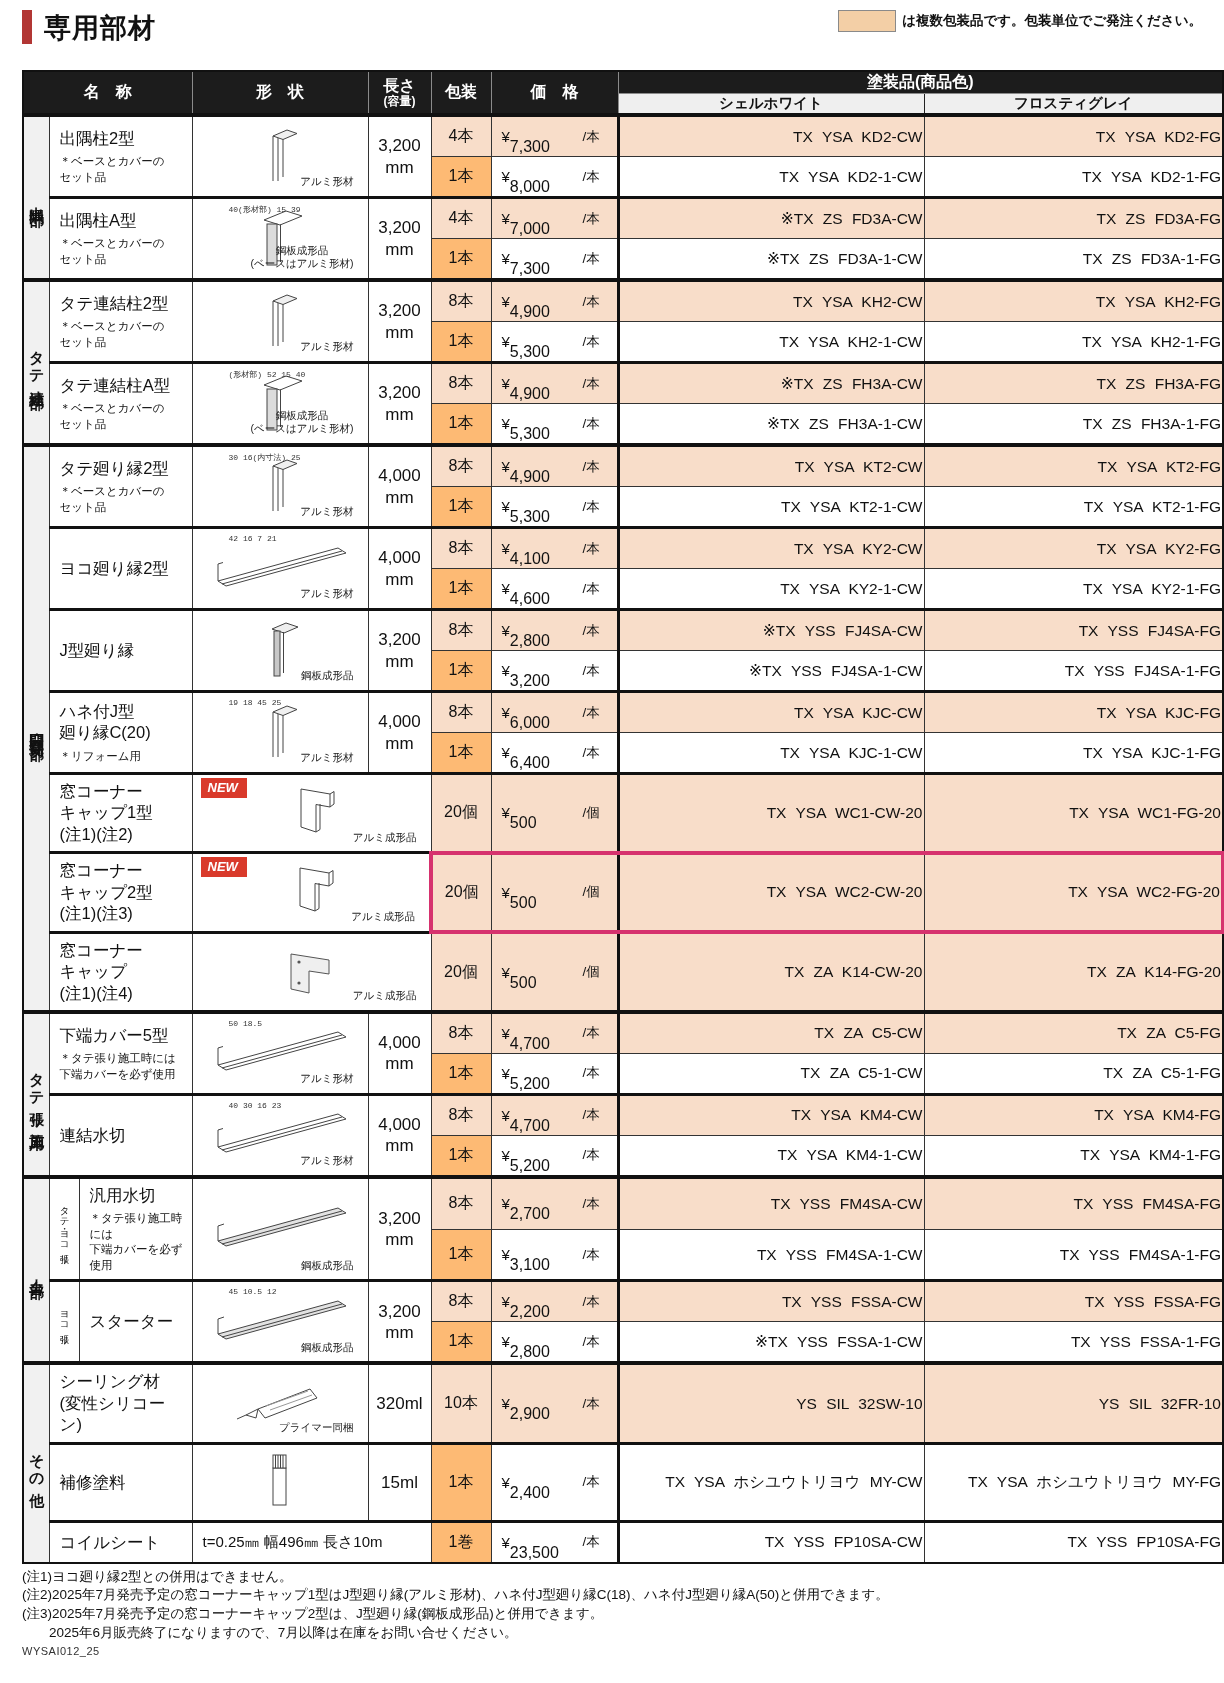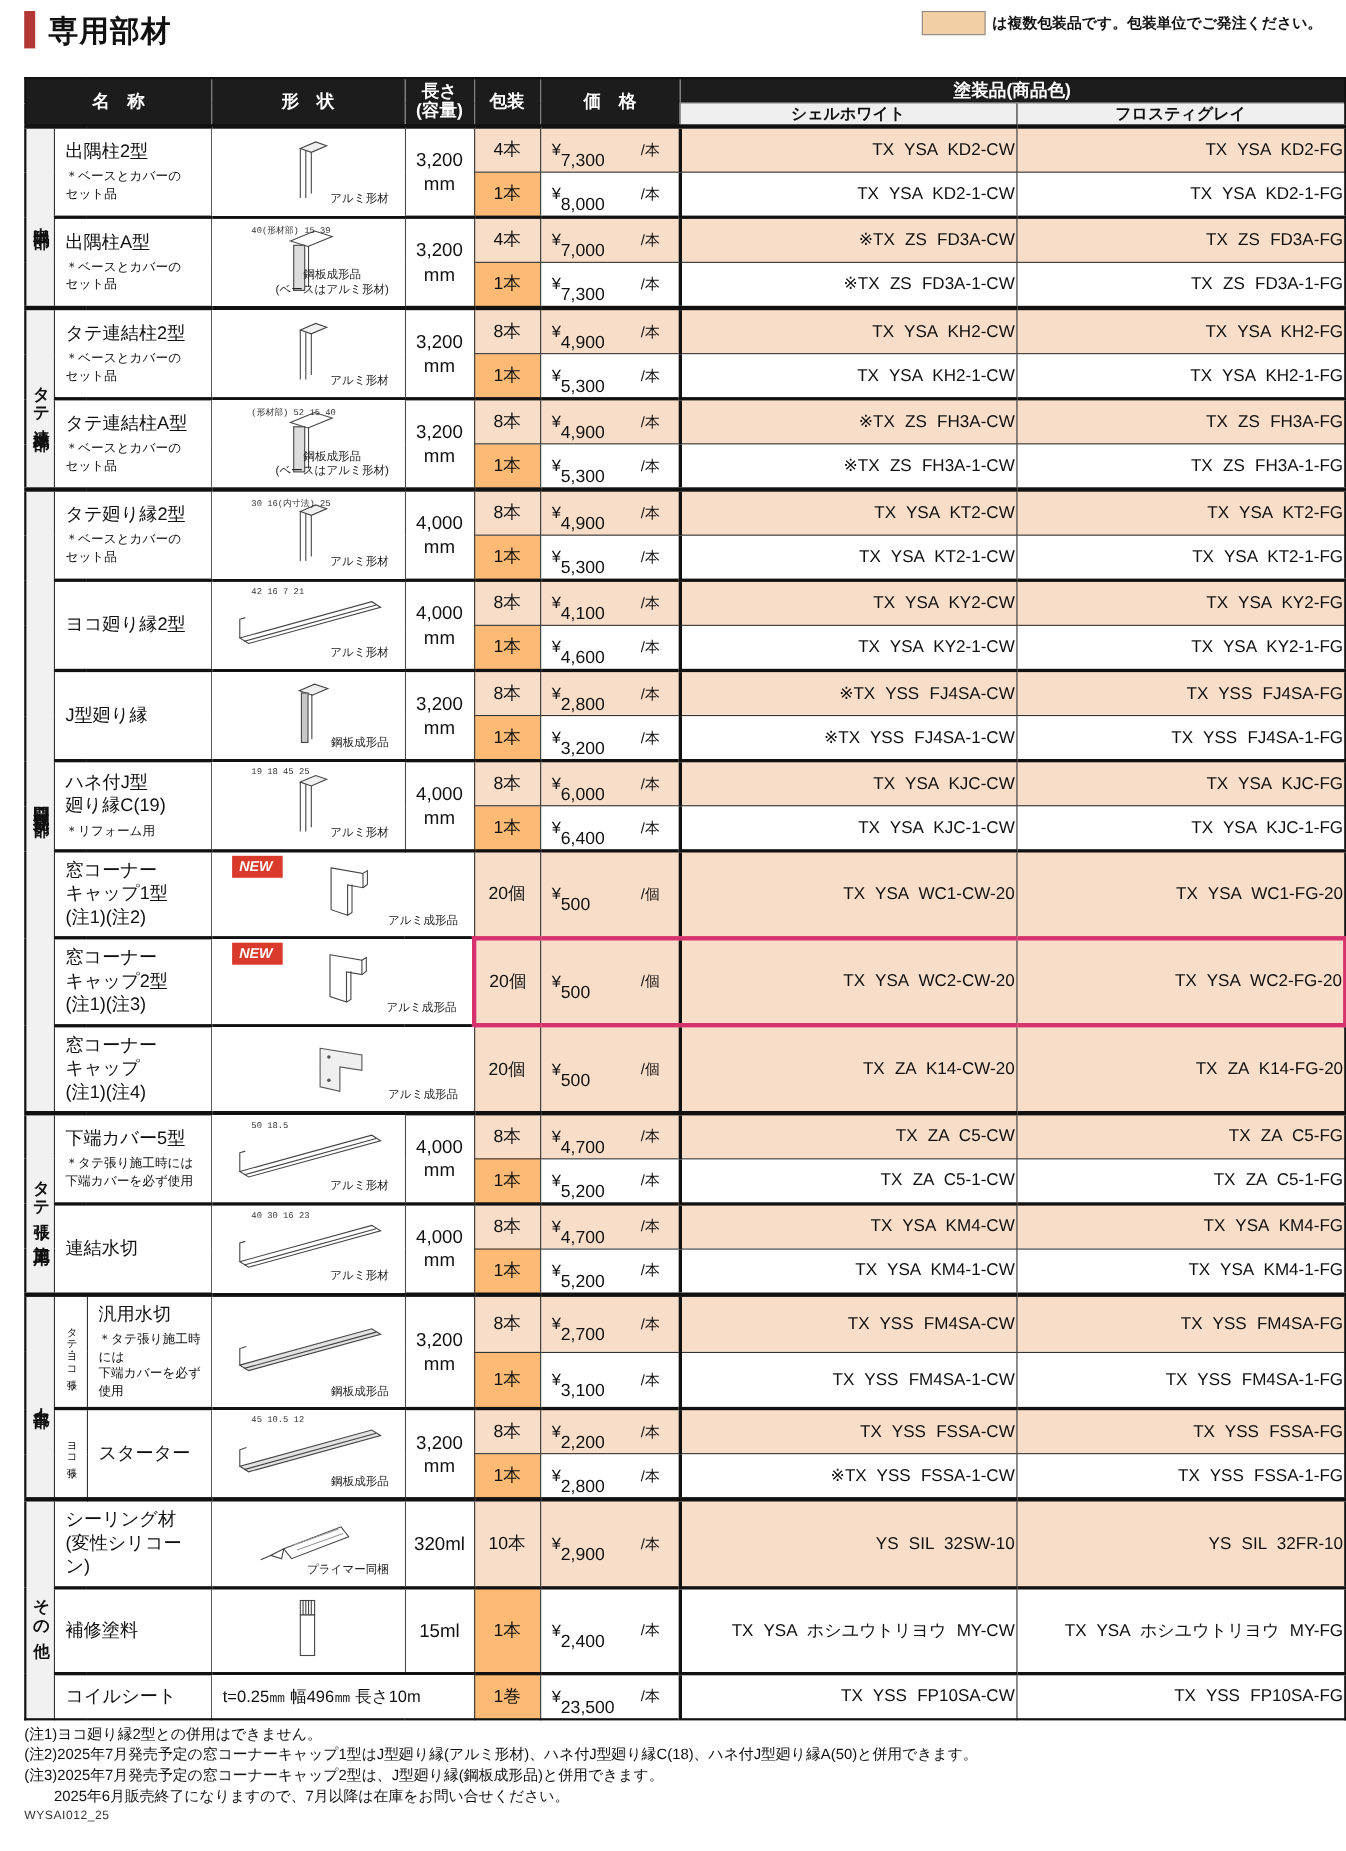--- a/index.html
+++ b/index.html
@@ -21,42 +21,42 @@
   .ltext{font-size:13.5px;font-weight:600;}
 
   
   table.pt{table-layout:fixed;width:1200px;border-collapse:collapse;border:2px solid #111;}
   col.c-cat{width:26px}col.c-sub{width:30px}col.c-name{width:113px}col.c-shape{width:176px}
   col.c-len{width:63px}col.c-pack{width:60px}col.c-price{width:127px}col.c-cw{width:306px}col.c-fg{width:299px}
 
   thead th{background:var(--header-black);color:#fff;font-weight:700;border:1px solid #8b8b8b;padding:0;}
   thead tr.h1 th{height:22px;font-size:16px;}
   th.th-len{font-size:14px;line-height:1.05;}
-  th.th-len .small{display:block;font-size:16px;font-weight:600;}
+  th.th-len .small{display:block;font-size:12px;font-weight:600;}
   thead tr.h2 th{background:var(--subheader-gray);color:#111;font-size:14.5px;height:20px;border:1px solid #222;border-bottom:3px solid #111;}
 
   tbody tr{height:38px;}
   tbody tr.tall{height:78px;}
   tbody tr.short{height:40px;}
   tbody td{border:1px solid #333;vertical-align:middle;}
   tbody tr.gs td{border-top:4px solid #111;}
   tbody tr.ps td{border-top:3px solid #111;}
 
   td.cat{background:#f1f1f1;text-align:center;font-weight:700;font-size:15px;
          writing-mode:vertical-rl;letter-spacing:2px;padding:4px 0;}
   td.subcat{writing-mode:vertical-rl;text-align:center;font-size:9.5px;letter-spacing:1px;padding:2px 0;background:#fff;}
   td.name{padding:6px 4px 6px 10px;background:#fff;}
   .pname{font-weight:400;font-size:16.5px;line-height:1.3;white-space:pre-line;}
   .pnote{font-size:11.5px;line-height:1.35;margin-top:5px;white-space:pre-line;}
   td.shape{position:relative;background:#fff;text-align:center;padding:2px;}
   td.shape .icon{display:inline-block;}
   td.shape .icon svg{display:block;}
   .mat{position:absolute;right:14px;bottom:7px;font-size:10.5px;line-height:1.3;color:#222;white-space:pre-line;text-align:center;}
   .dims{position:absolute;left:36px;top:5px;font-size:8px;color:#333;text-align:left;font-family:Liberation Mono, monospace;}
-  .new{position:absolute;left:18px;top:3px;background:var(--new-badge-red);color:#fff;
+  .new{position:absolute;left:8px;top:3px;background:var(--new-badge-red);color:#fff;
        font-weight:700;font-style:italic;font-size:13px;line-height:1;padding:3px 9px 4px 7px;}
   td.specCell{text-align:left;padding-left:10px;font-size:15px;background:#fff;}
   td.len{text-align:center;font-size:17px;line-height:1.25;white-space:pre-line;background:#fff;}
   td.pack{text-align:center;font-size:16px;background:#fdba74;}
   td.price{padding:0 8px 0 10px;background:#fff;}
   .pr{display:flex;align-items:center;}
   .pr .cur{font-size:15px;}
   .pr .amt{flex:1;text-align:left;font-size:16px;margin-top:21px;}
   .pr .unit{font-size:13.5px;margin-left:5px;width:26px;text-align:left;}
   td.code{padding-left:12px;font-size:15.5px;word-spacing:5px;background:#fff;text-align:right;}
@@ -360,21 +360,21 @@
               <span class="amt">3,200</span>
               <span class="unit">/本</span>
             </span>
           </td>
           <td class="code cw">※TX YSS FJ4SA-1-CW</td>
           <td class="code fg">TX YSS FJ4SA-1-FG</td>
         </tr>
         <tr class="ps">
           <td class="name" rowspan="2" colspan="2">
             <div class="pname">ハネ付J型
-廻り縁C(19)</div>
+廻り縁C(20)</div>
             <div class="pnote">＊リフォーム用</div>
           </td>
           <td class="shape" rowspan="2" colspan="1"><span class="icon"><svg width="70" height="64" viewBox="0 0 70 64">
                 <path d="M28 13 L42 7 L52 10.5 L38 16.5 Z" fill="#f0f0f0" stroke="#444"></path>
                 <path d="M28 13 V58 M33 15 V58 M38 16.5 V54" stroke="#444" fill="none"></path>
               </svg></span><span class="dims">19 18 45 25</span><span class="mat">アルミ形材</span></td>
           <td class="len" rowspan="2">4,000
 mm</td>
           <td class="pack peach">8本</td>
           <td class="price peach">

